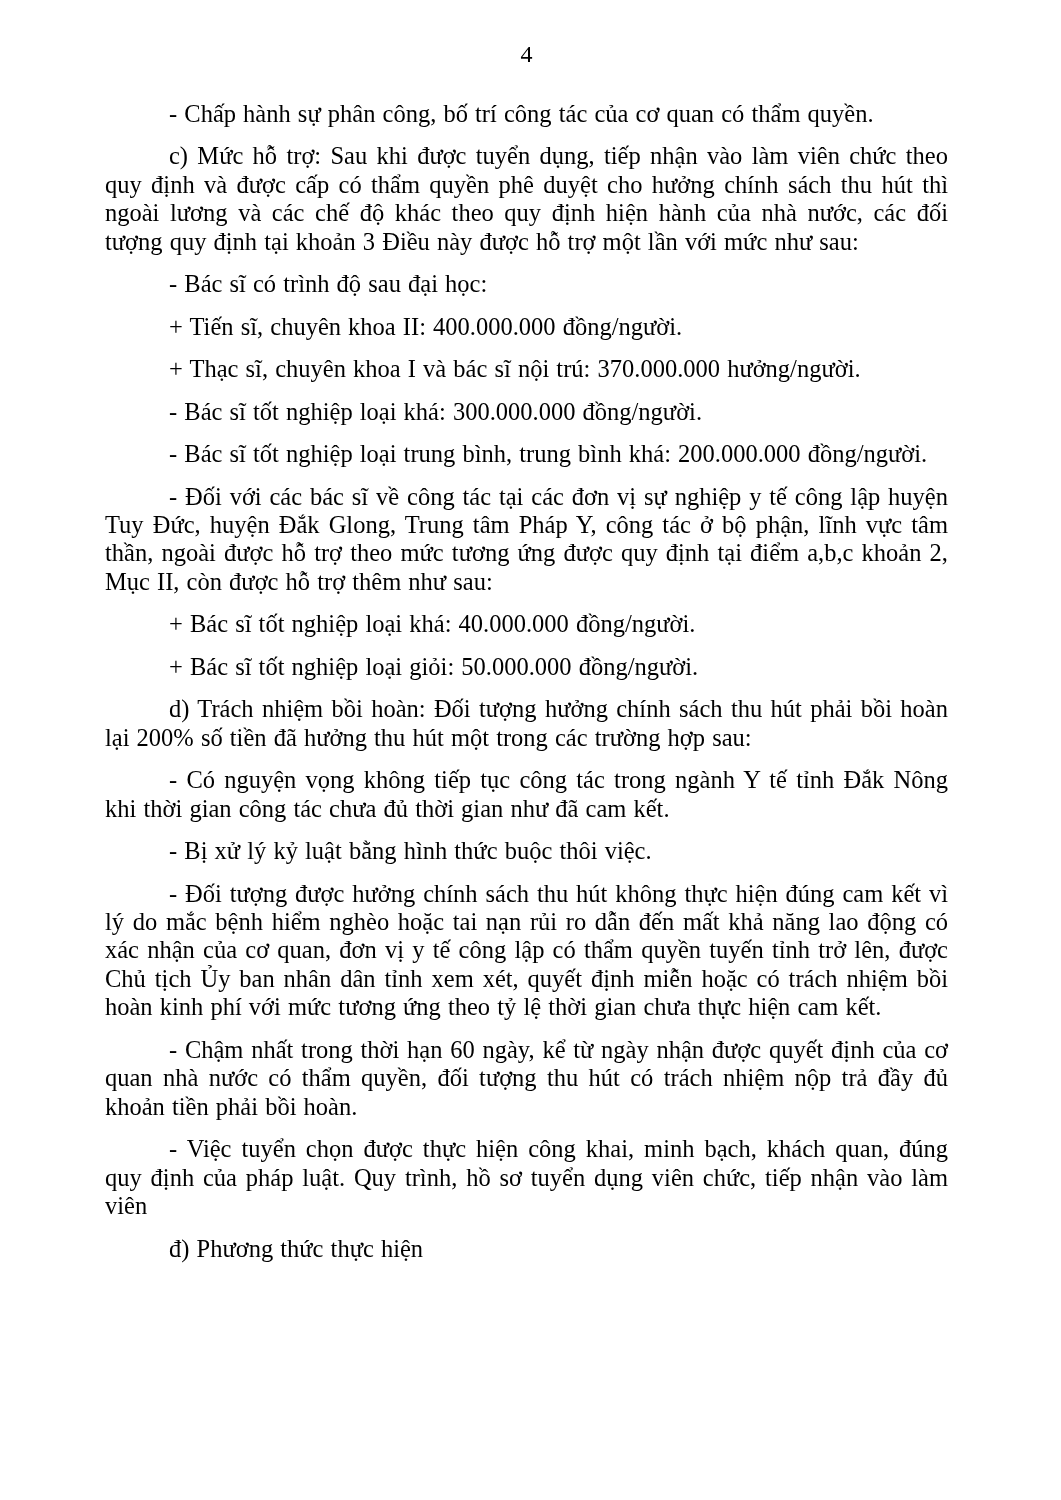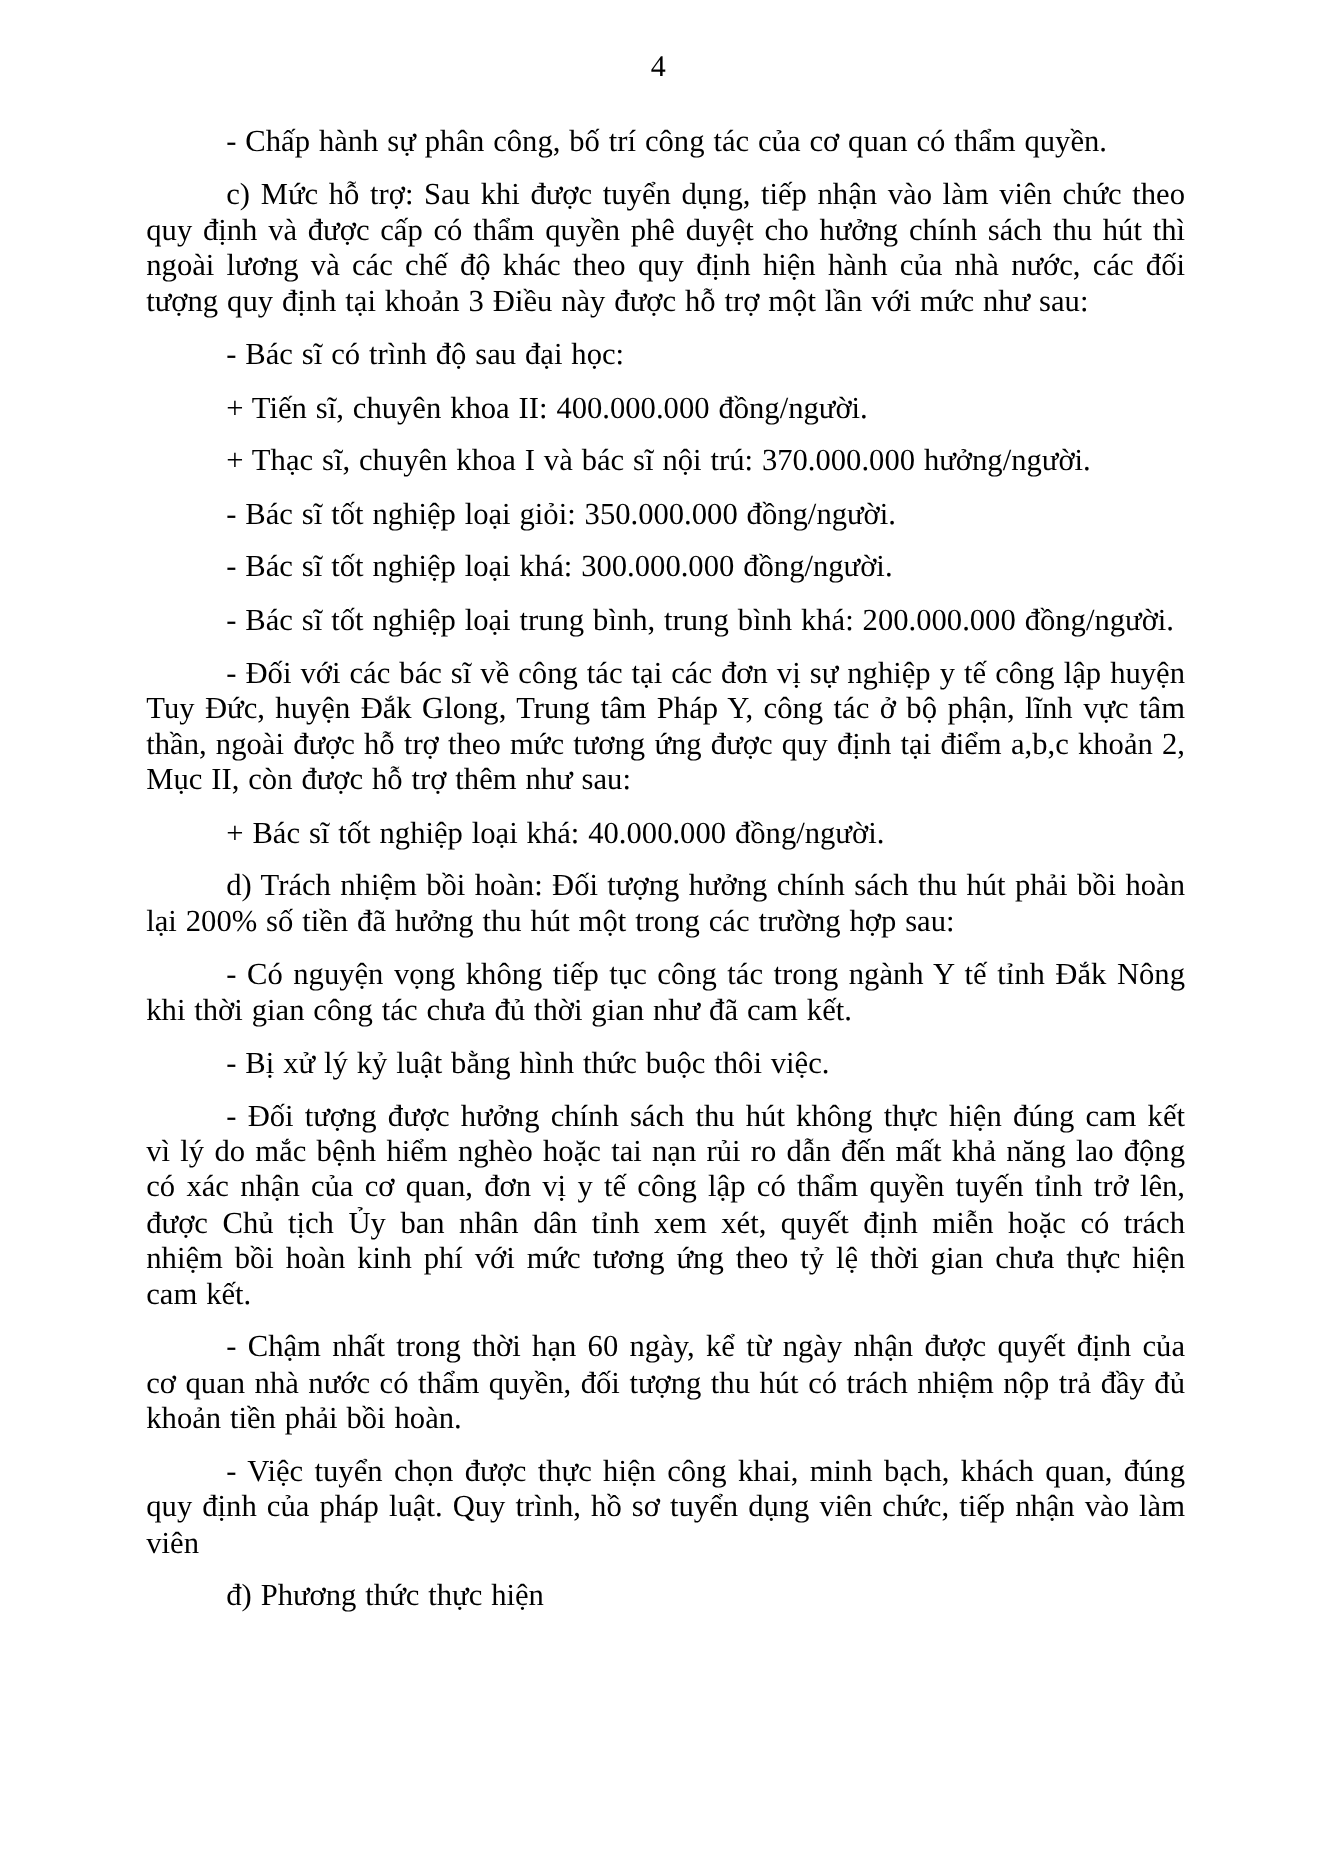--- a/index.html
+++ b/index.html
@@ -21,46 +21,46 @@
     font-family: "Liberation Serif", "DejaVu Serif", serif;
     padding: 40px 113px 0 105px;
   }
   .page-number {
     text-align: center;
     font-size: 24px;
     line-height: 28px;
     margin-bottom: 32px;
   }
   .para {
-    margin: 0 0 14px 12px;
+    margin: 0 0 14px 0;
     font-size: 24.5px;
     line-height: 28.45px;
     text-align: justify;
     text-indent: 64px;
     word-spacing: 1px;
   }
 </style>
 </head>
 <body>
 
 <div class="page">
   <header>
     <div class="page-number">4</div>
   </header>
   <main>
       <p class="para">- Chấp hành sự phân công, bố trí công tác của cơ quan có thẩm quyền.</p>
       <p class="para">c) Mức hỗ trợ: Sau khi được tuyển dụng, tiếp nhận vào làm viên chức theo quy định và được cấp có thẩm quyền phê duyệt cho hưởng chính sách thu hút thì ngoài lương và các chế độ khác theo quy định hiện hành của nhà nước, các đối tượng quy định tại khoản 3 Điều này được hỗ trợ một lần với mức như sau:</p>
       <p class="para">- Bác sĩ có trình độ sau đại học:</p>
       <p class="para">+ Tiến sĩ, chuyên khoa II: 400.000.000 đồng/người.</p>
       <p class="para">+ Thạc sĩ, chuyên khoa I và bác sĩ nội trú: 370.000.000 hưởng/người.</p>
-      <p class="para">- Bác sĩ tốt nghiệp loại giỏi: 350.000.000 đồng/người.</p>
       <p class="para">- Bác sĩ tốt nghiệp loại khá: 300.000.000 đồng/người.</p>
       <p class="para">- Bác sĩ tốt nghiệp loại trung bình, trung bình khá: 200.000.000 đồng/người.</p>
       <p class="para">- Đối với các bác sĩ về công tác tại các đơn vị sự nghiệp y tế công lập huyện Tuy Đức, huyện Đắk Glong, Trung tâm Pháp Y, công tác ở bộ phận, lĩnh vực tâm thần, ngoài được hỗ trợ theo mức tương ứng được quy định tại điểm a,b,c khoản 2, Mục II, còn được hỗ trợ thêm như sau:</p>
       <p class="para">+ Bác sĩ tốt nghiệp loại khá: 40.000.000 đồng/người.</p>
+      <p class="para">+ Bác sĩ tốt nghiệp loại giỏi: 50.000.000 đồng/người.</p>
       <p class="para">d) Trách nhiệm bồi hoàn: Đối tượng hưởng chính sách thu hút phải bồi hoàn lại 200% số tiền đã hưởng thu hút một trong các trường hợp sau:</p>
       <p class="para">- Có nguyện vọng không tiếp tục công tác trong ngành Y tế tỉnh Đắk Nông khi thời gian công tác chưa đủ thời gian như đã cam kết.</p>
       <p class="para">- Bị xử lý kỷ luật bằng hình thức buộc thôi việc.</p>
       <p class="para">- Đối tượng được hưởng chính sách thu hút không thực hiện đúng cam kết vì lý do mắc bệnh hiểm nghèo hoặc tai nạn rủi ro dẫn đến mất khả năng lao động có xác nhận của cơ quan, đơn vị y tế công lập có thẩm quyền tuyến tỉnh trở lên, được Chủ tịch Ủy ban nhân dân tỉnh xem xét, quyết định miễn hoặc có trách nhiệm bồi hoàn kinh phí với mức tương ứng theo tỷ lệ thời gian chưa thực hiện cam kết.</p>
       <p class="para">- Chậm nhất trong thời hạn 60 ngày, kể từ ngày nhận được quyết định của cơ quan nhà nước có thẩm quyền, đối tượng thu hút có trách nhiệm nộp trả đầy đủ khoản tiền phải bồi hoàn.</p>
       <p class="para">- Việc tuyển chọn được thực hiện công khai, minh bạch, khách quan, đúng quy định của pháp luật. Quy trình, hồ sơ tuyển dụng viên chức, tiếp nhận vào làm viên</p>
       <p class="para">đ) Phương thức thực hiện</p>
     </main>
 </div>
 

